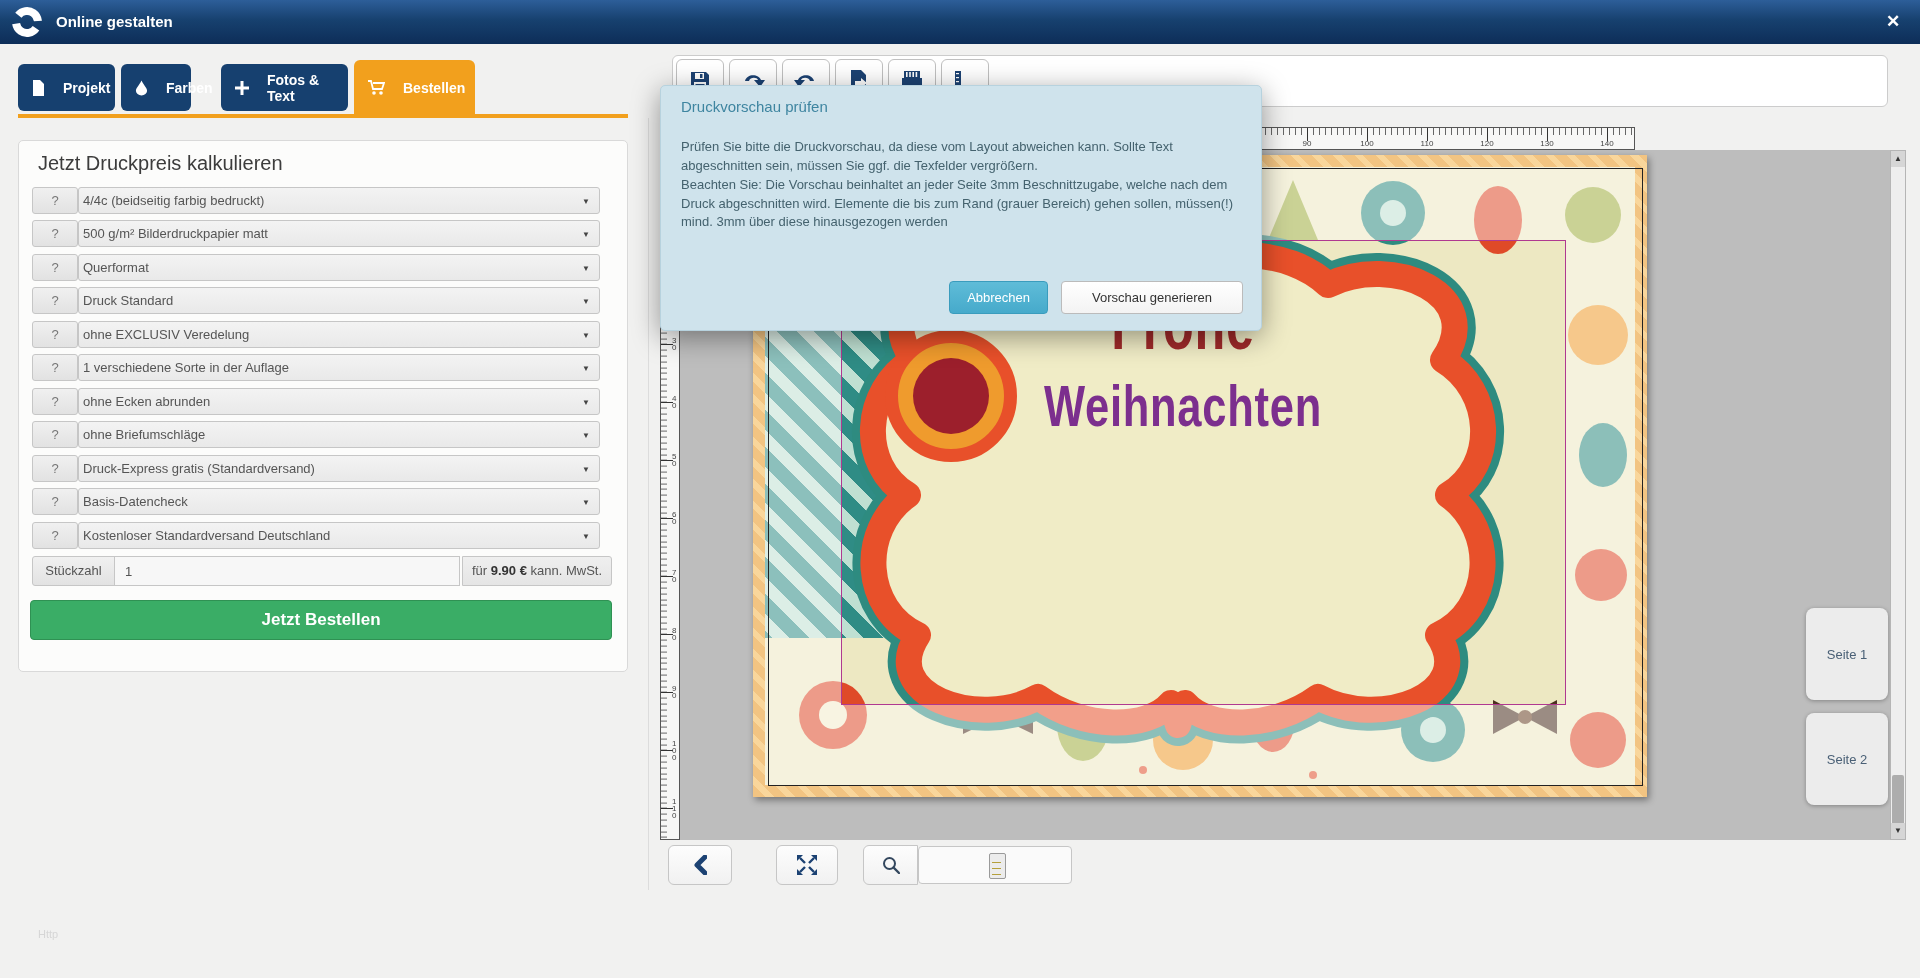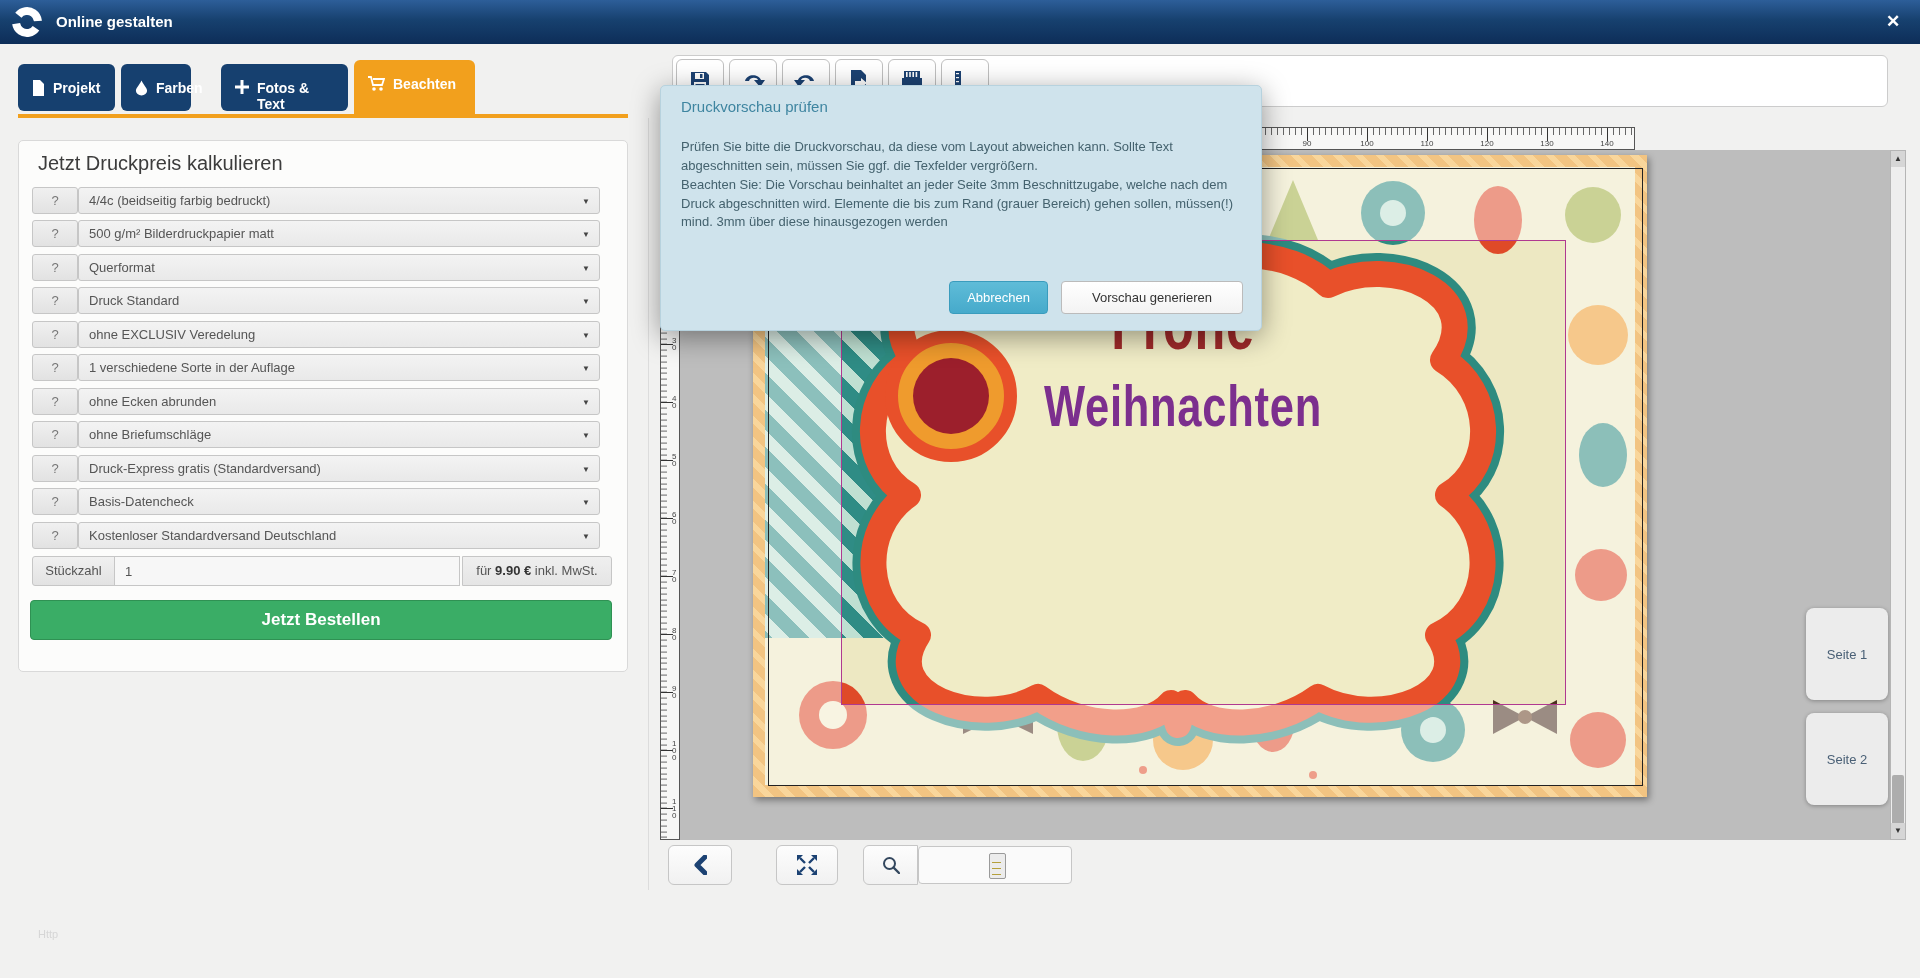--- a/index.html
+++ b/index.html
@@ -8,37 +8,37 @@
   
   .topbar{position:absolute;left:0;top:0;width:1920px;height:44px;
     background:linear-gradient(180deg,#2d5e99 0%,#17416f 45%,#0d2d58 100%);}
   .logo{position:absolute;left:10px;top:5px;width:34px;height:34px;}
   .app-title{position:absolute;left:56px;top:13px;color:#fff;font-size:15px;font-weight:bold;text-align:right;}
   .close-btn{position:absolute;right:14px;top:10px;width:26px;height:24px;color:#fff;
     font-size:17px;font-weight:bold;text-align:center;line-height:24px;cursor:pointer;}
 
   
   .tab{position:absolute;top:64px;height:47px;background:#16406f;border-radius:6px;
-    color:#fff;font-size:14px;font-weight:bold;display:flex;align-items:flex-start;gap:8px;
+    color:#fff;font-size:14px;font-weight:bold;display:flex;align-items:center;gap:18px;
     padding:16px 14px;box-sizing:border-box;cursor:pointer;}
   .tab .ticon{display:flex;align-items:center;}
   .tab.active{top:60px;height:56px;background:#f2a01d;border-radius:6px 6px 0 0;}
   .tabs-underline{position:absolute;left:18px;top:114px;width:610px;height:4px;background:#f2a01d;}
 
   
   .panel{position:absolute;left:18px;top:140px;width:610px;height:532px;background:#fcfcfb;
     border:1px solid #d9d9d9;border-radius:5px;box-sizing:border-box;}
   .panel-title{position:absolute;left:38px;top:152px;font-size:20px;color:#3c3c3c;}
   .opt-row{position:absolute;left:32px;width:568px;height:27px;}
   .help-box{position:absolute;left:0;top:0;width:46px;height:27px;box-sizing:border-box;
     background:linear-gradient(#f0f0f0,#e2e2e2);border:1px solid #c6c6c6;border-radius:3px;
     color:#777;font-size:13px;text-align:center;line-height:25px;cursor:pointer;}
   .sel-box{position:absolute;left:46px;top:0;width:522px;height:27px;box-sizing:border-box;
     background:linear-gradient(#f3f3f3,#e9e9e9);border:1px solid #c6c6c6;border-radius:3px;
-    color:#555;font-size:13px;line-height:25px;padding-left:10px;cursor:pointer;}
+    color:#555;font-size:13px;line-height:25px;padding-left:4px;cursor:pointer;}
   .sel-caret{position:absolute;right:9px;top:0;color:#444;font-size:8px;line-height:27px;}
   .qty-label{position:absolute;left:32px;top:556px;width:83px;height:30px;box-sizing:border-box;
     background:linear-gradient(#f0f0f0,#e2e2e2);border:1px solid #c6c6c6;border-radius:3px 0 0 3px;
     color:#555;font-size:13px;line-height:28px;text-align:center;}
   .qty-input{position:absolute;left:114px;top:556px;width:346px;height:30px;box-sizing:border-box;
     background:#f7f7f7;border:1px solid #c6c6c6;color:#555;font-size:13px;padding-left:10px;
     font-family:"Liberation Sans",sans-serif;}
   .price-box{position:absolute;left:462px;top:556px;width:150px;height:30px;box-sizing:border-box;
     background:linear-gradient(#efefef,#e5e5e5);border:1px solid #c6c6c6;border-radius:0 3px 3px 0;
     color:#555;font-size:13px;line-height:28px;text-align:center;}
@@ -167,21 +167,21 @@
     <span>Fotos &amp; Text</span>
   </div>
   <div class="tab active" style="left:354px;width:121px;">
     <span class="ticon">
       <svg width="17" height="16" viewBox="0 0 17 16">
         <path d="M0 1 h3 l2 8 h9 l2 -6 h-11" fill="none" stroke="#fff" stroke-width="1.8"></path>
         <circle cx="6" cy="13" r="1.8" fill="#fff"></circle>
           <circle cx="13" cy="13" r="1.8" fill="#fff"></circle>
       </svg>
     </span>
-    <span>Beachten</span>
+    <span>Bestellen</span>
   </div>
   <div class="tabs-underline"></div>
 
   <div class="panel"></div>
   <div class="panel-title">Jetzt Druckpreis kalkulieren</div>
 
   <div class="opt-row" style="top:187px;">
     <div class="help-box">?</div>
     <div class="sel-box"><span>4/4c (beidseitig farbig bedruckt)</span>
       <span class="sel-caret">▼</span></div>
@@ -235,21 +235,21 @@
     <div class="help-box">?</div>
     <div class="sel-box"><span>Kostenloser Standardversand Deutschland</span>
       <span class="sel-caret">▼</span></div>
   </div>
 
   <div class="qty-label">Stückzahl</div>
   <input class="qty-input" value="1" style="">
   <div class="price-box">
     <span>für</span>
     <b>9.90 €</b>
-    <span>inkl. MwSt.</span>
+    <span>kann. MwSt.</span>
   </div>
   <div class="order-btn">Jetzt Bestellen</div>
   <div class="vdivider"></div>
   <div class="footer-hint">Http</div>
 
   <div class="ctoolbar"></div>
   <div class="tool-btn" style="left:676px;top:59px;">
     <svg width="22" height="22" viewBox="0 0 22 22">
       <path d="M2 2 h15 l3 3 v15 h-18 z" fill="#1c4273"></path>
         <rect x="6" y="3" width="9" height="6" fill="#fff"></rect>

